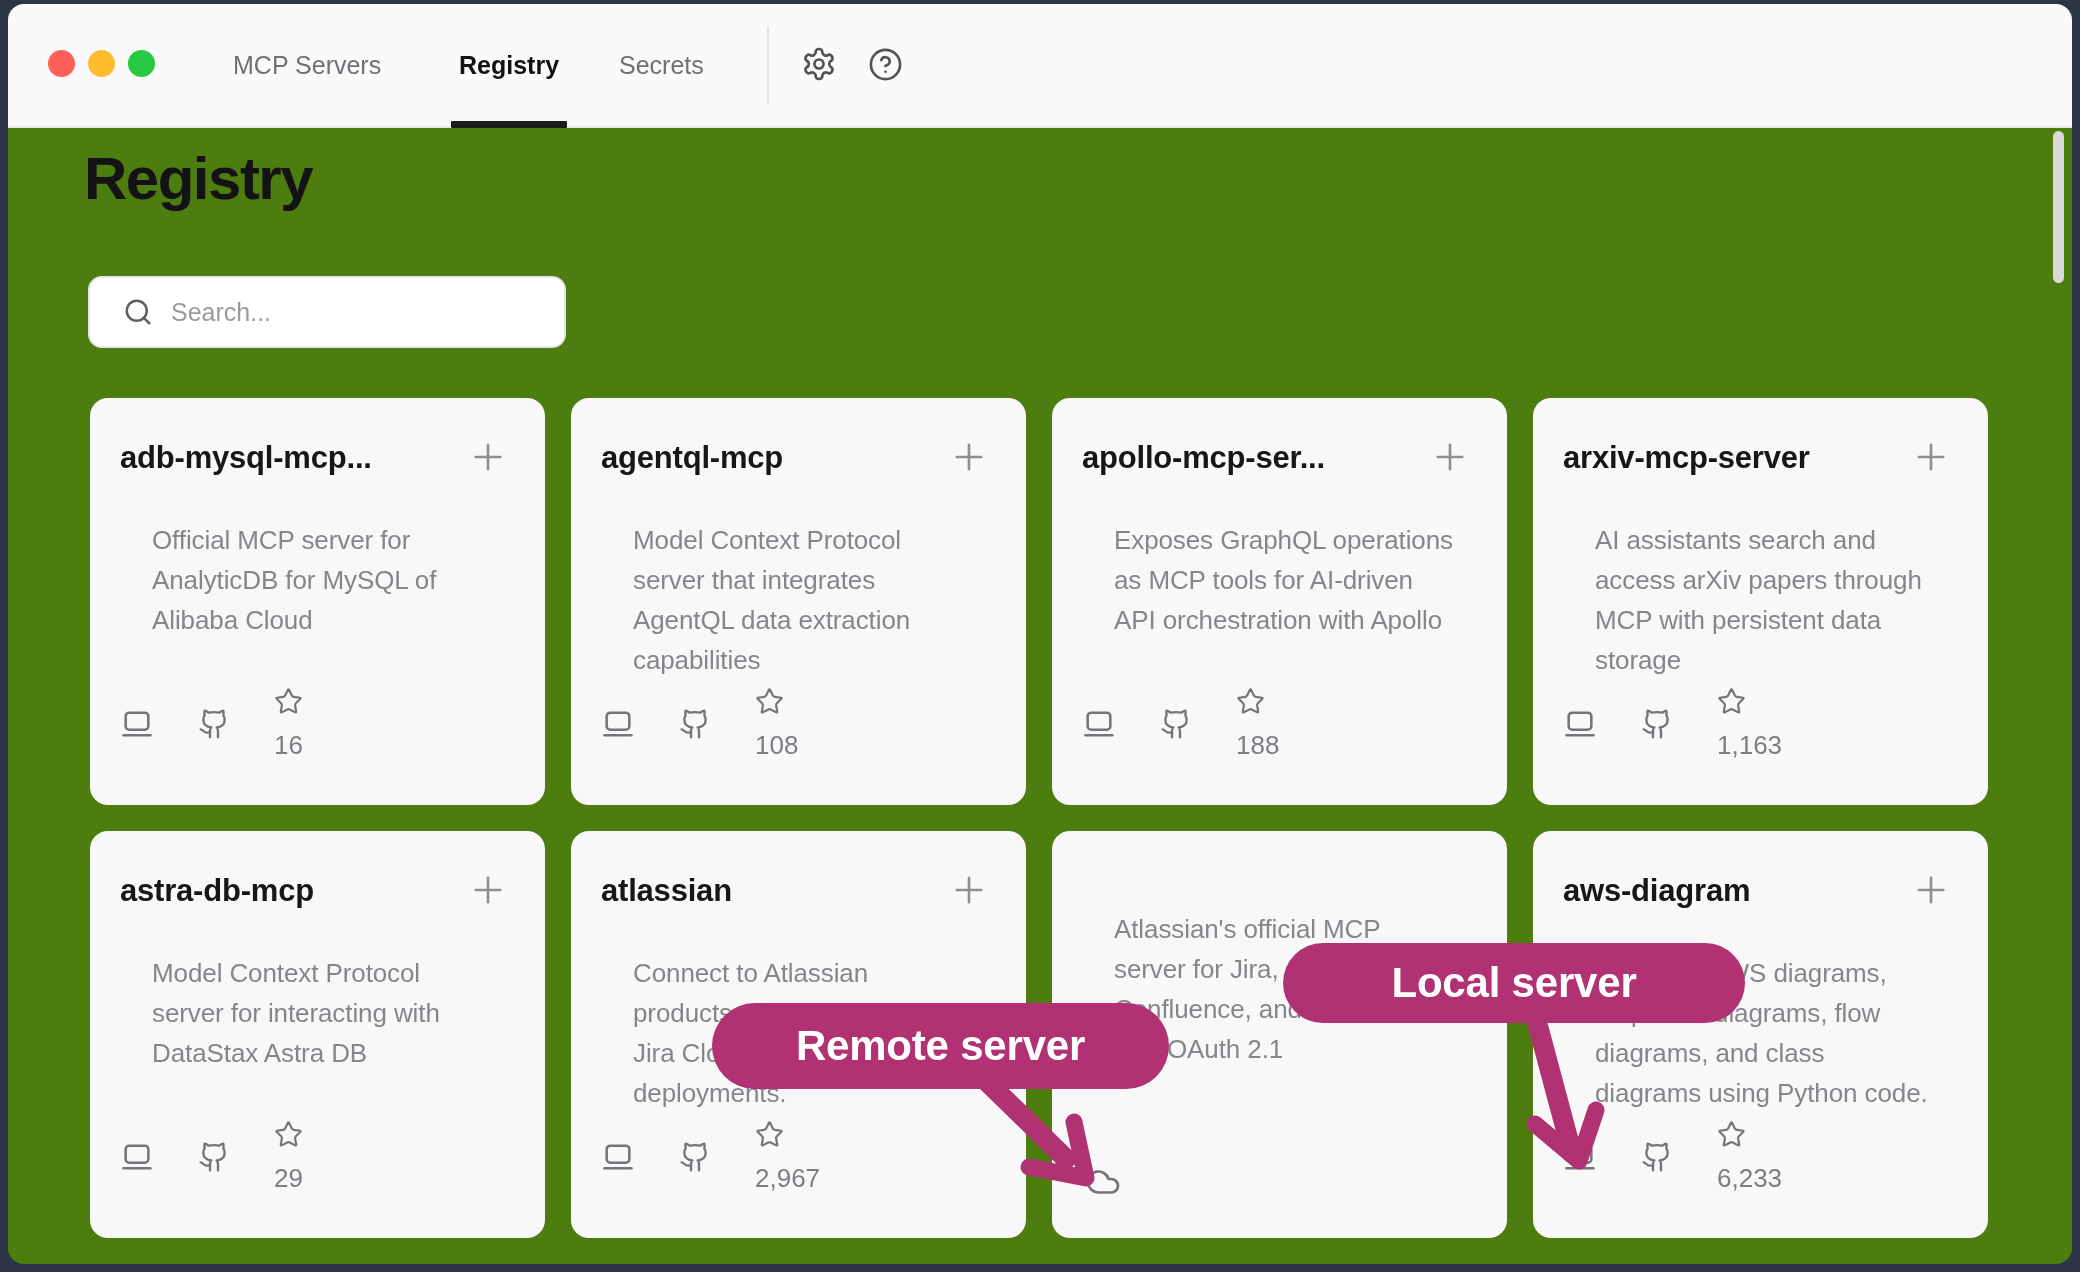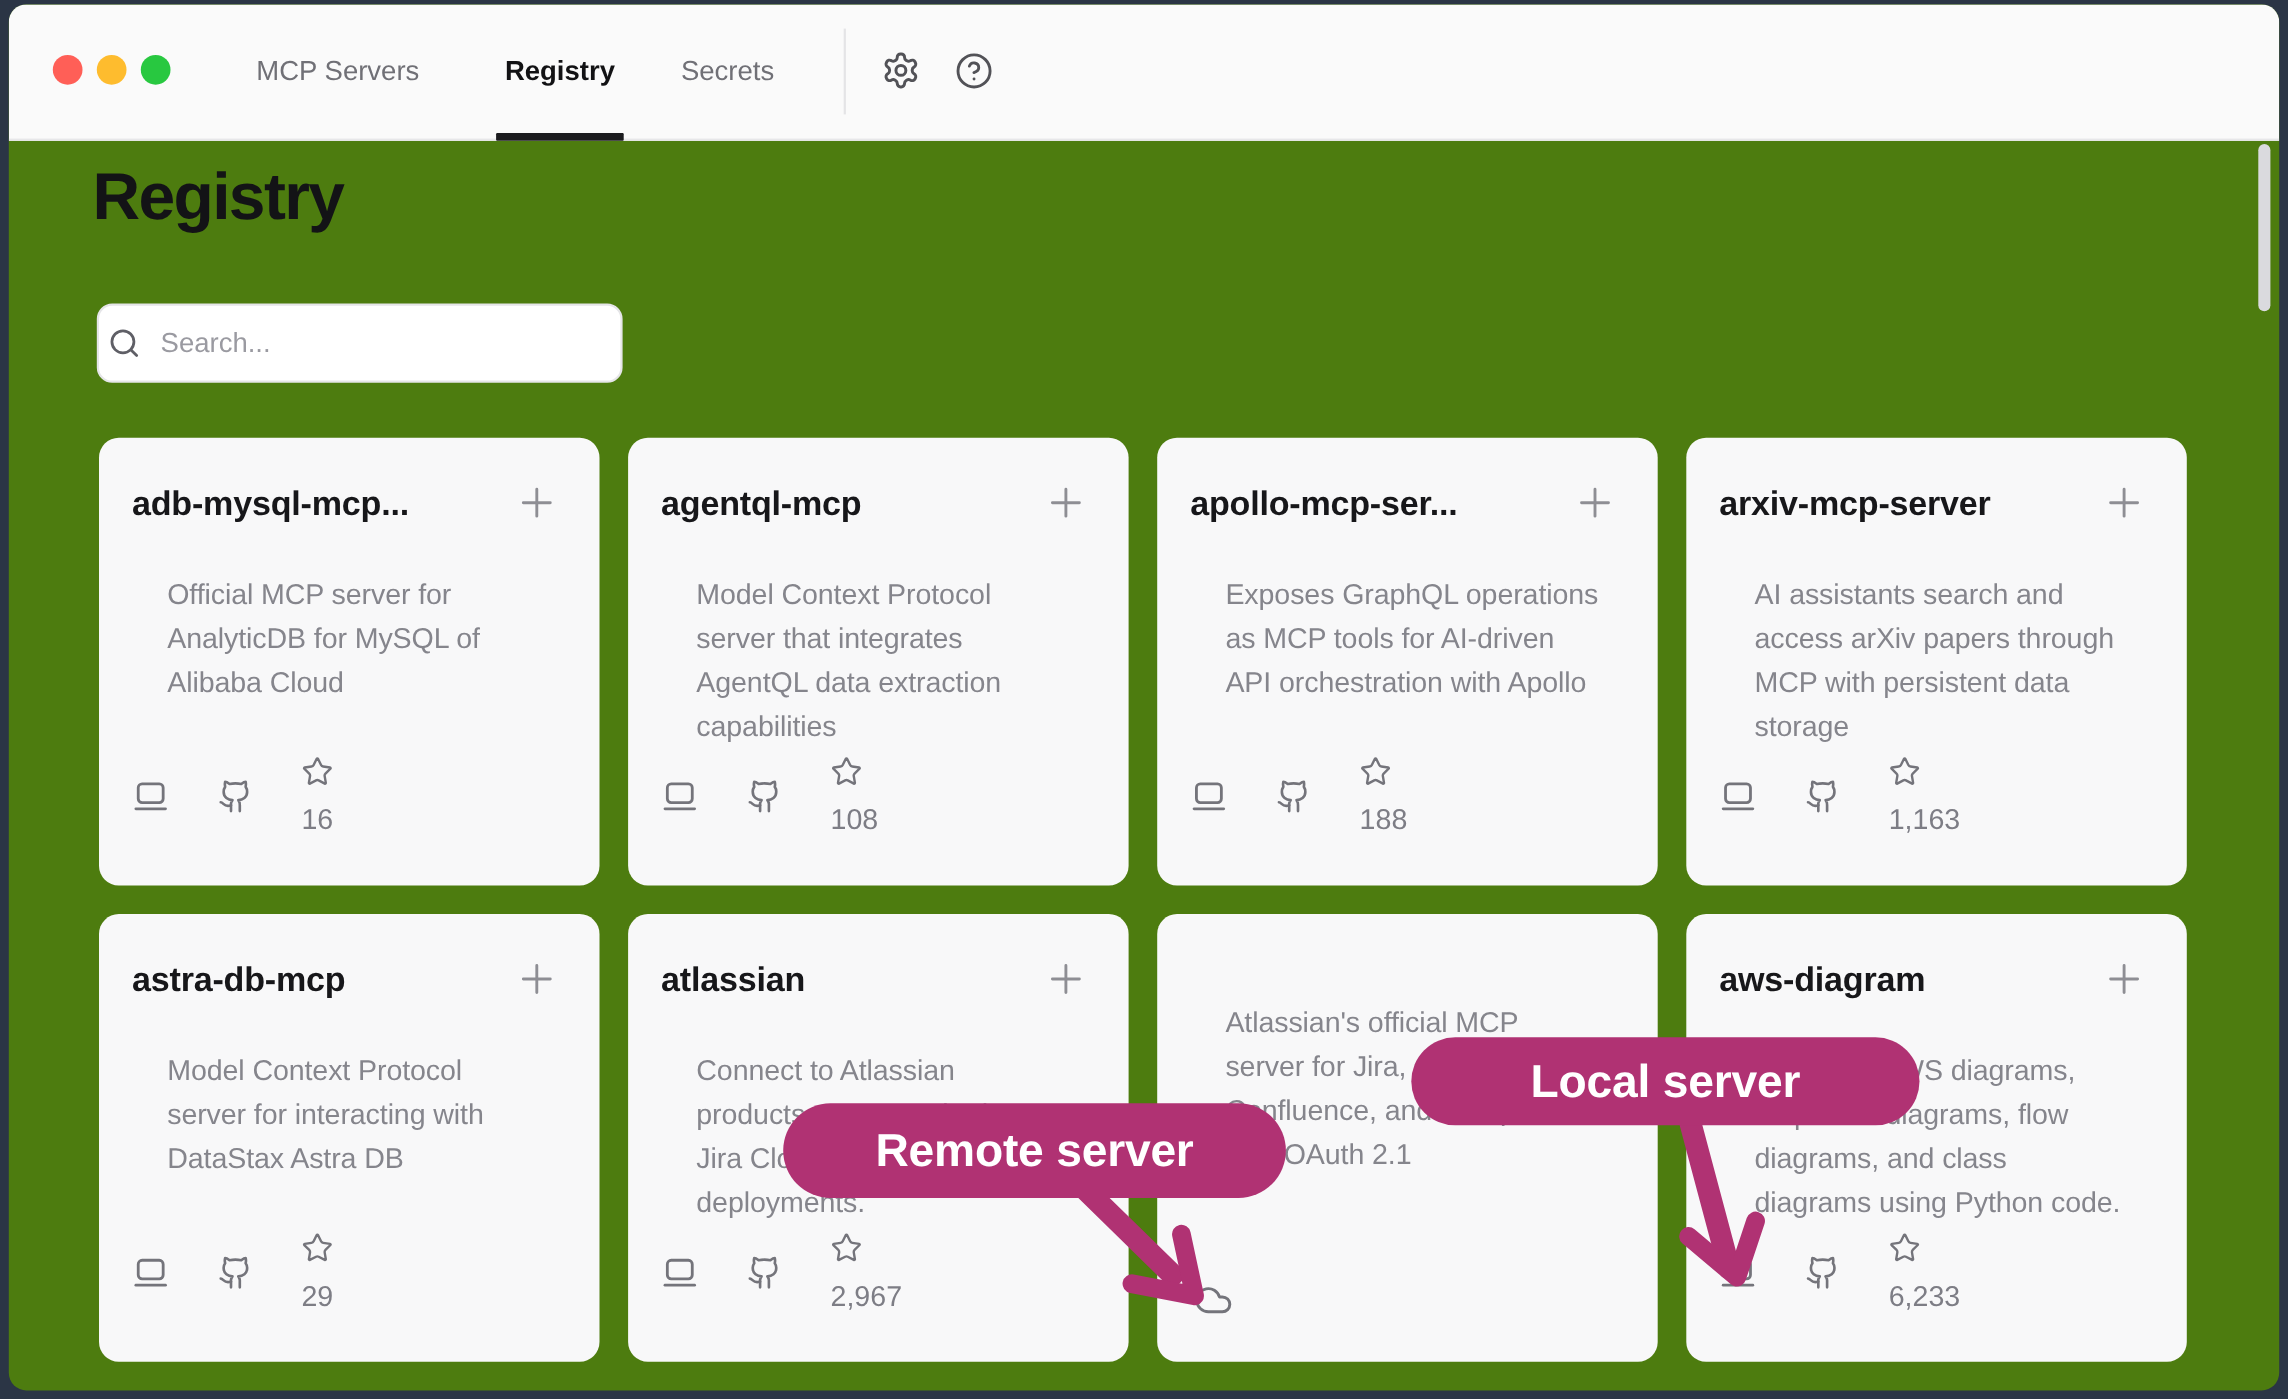--- a/index.html
+++ b/index.html
@@ -40,21 +40,21 @@
     background:#dadade; border-radius:6px; z-index:3;
   }
   
   .page-title {
     position:absolute; left:76px; top:140px;
     font-size:60px; font-weight:800; letter-spacing:-1.5px; color:#131316;
   }
   .search-box {
     position:absolute; left:80px; top:272px; width:478px; height:72px;
     border:2px solid #e5e5e8; border-radius:14px; background:#fff;
-    display:flex; align-items:center; padding-left:8px; gap:18px;
+    display:flex; align-items:center; padding-left:33px; gap:18px;
   }
   .search-box .s-icon { color:#5f5f66; flex:none; display:flex; }
   .search-box input {
     border:none; outline:none; font-size:25px; color:#333; width:380px;
     font-family:"Liberation Sans", sans-serif; background:transparent;
   }
   .search-box input::placeholder { color:#9a9aa1; }
   
   .grid {
     position:absolute; left:82px; top:394px;

